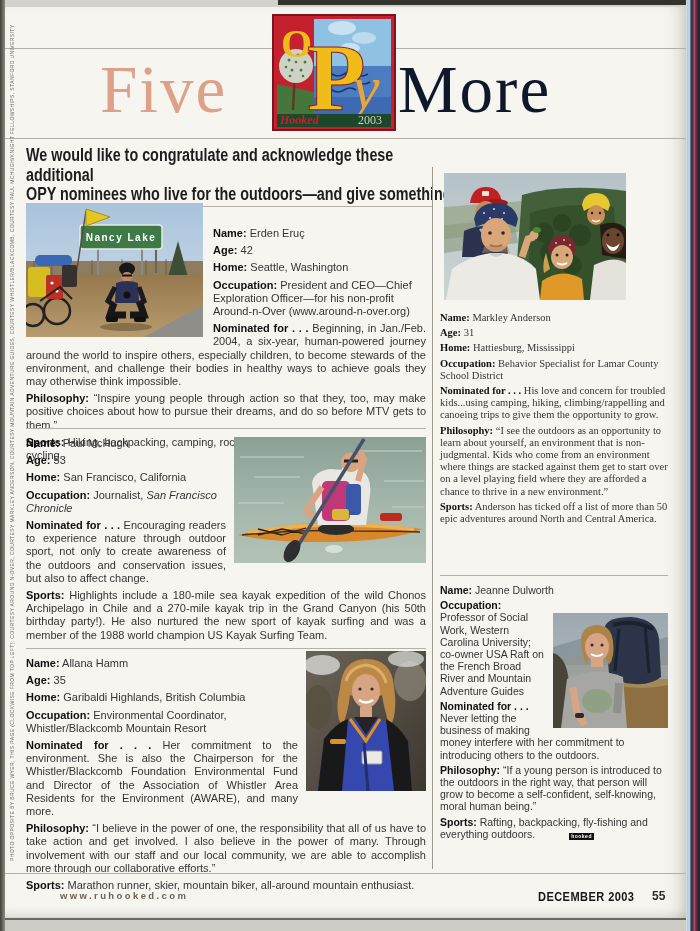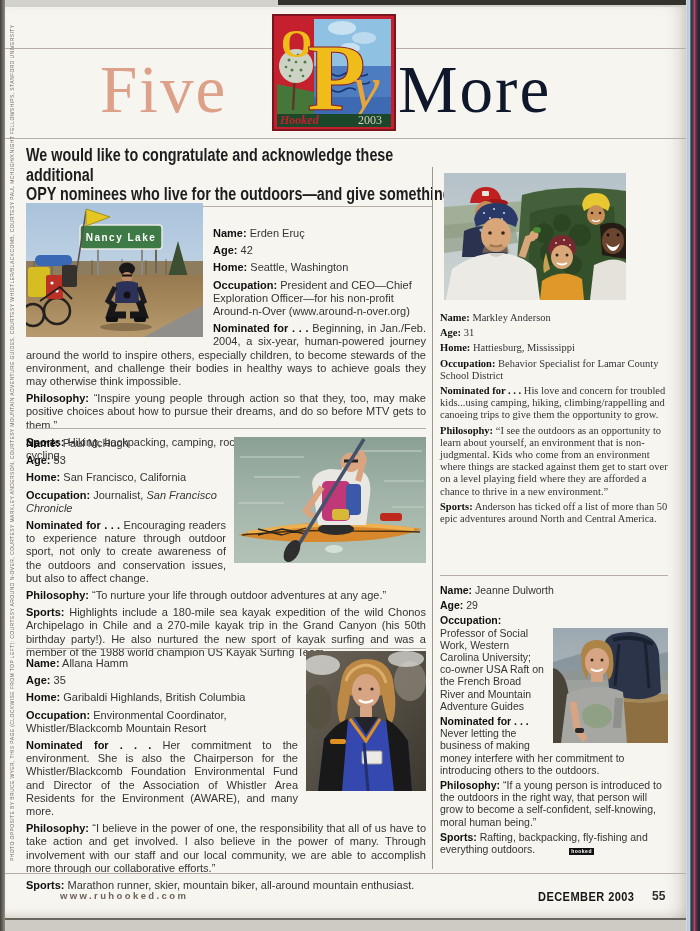--- a/index.html
+++ b/index.html
@@ -222,21 +222,20 @@
 
       <line x1="130" y1="2" x2="62" y2="112" stroke="#46526a" stroke-width="3.5"></line>
       <ellipse cx="58" cy="114" rx="7" ry="12" transform="rotate(28 58 114)" fill="#2e2e30"></ellipse>
       <ellipse cx="100" cy="112" rx="9" ry="4" fill="#dfe8e0" opacity=".8"></ellipse>
     </svg>
     <p class="field"><b>Name:</b> <span>Paul McHugh</span></p>
     <p class="field"><b>Age:</b> <span>53</span></p>
     <p class="field"><b>Home:</b> <span>San Francisco, California</span></p>
     <p class="field"><b>Occupation:</b> <span>Journalist, </span><i class="ital">San Francisco Chronicle</i></p>
     <p class="para"><b>Nominated for . . .</b> <span>Encouraging readers to experience nature through outdoor sport, not only to create awareness of the outdoors and conservation issues, but also to affect change.</span></p>
-    <p class="para"><b>Philosophy:</b> <span>“To nurture your life through outdoor adventures at any age.”</span></p>
     <p class="para"><b>Sports:</b> <span>Highlights include a 180-mile sea kayak expedition of the wild Chonos Archipelago in Chile and a 270-mile kayak trip in the Grand Canyon (his 50th birthday party!). He also nurtured the new sport of kayak surfing and was a member of the 1988 world champion US Kayak Surfing Team.</span></p>
   </div>
   <div class="rule" style="left:22px;width:400px;top:641px;"></div>
 
   <div class="sec" style="left:22px;top:644px;width:400px;">
     <svg class="photo ph-r" width="120" height="140" viewBox="0 0 120 140">
       <defs>
         <linearGradient id="abg" x1="0" y1="0" x2="1" y2="1">
           <stop offset="0" stop-color="#6b6357"></stop>
             <stop offset="1" stop-color="#3c3830"></stop>
@@ -356,21 +355,20 @@
     <p class="field"><b>Home:</b> <span>Hattiesburg, Mississippi</span></p>
     <p class="field"><b>Occupation:</b> <span>Behavior Specialist for Lamar County School District</span></p>
     <p class="para"><b>Nominated for . . .</b> <span>His love and concern for troubled kids...using camping, hiking, climbing/rappelling and canoeing trips to give them the opportunity to grow.</span></p>
     <p class="para"><b>Philosophy:</b> <span>“I see the outdoors as an opportunity to learn about yourself, an environment that is non-judgmental. Kids who come from an environment where things are stacked against them get to start over on a level playing field where they are afforded a chance to thrive in a new environment.”</span></p>
     <p class="para"><b>Sports:</b> <span>Anderson has ticked off a list of more than 50 epic adventures around North and Central America.</span></p>
   </div>
   <div class="rule" style="left:436px;width:228px;top:568px;"></div>
 
   <div class="sec col-r" style="left:436px;top:577px;width:228px;">
     <p class="field"><b>Name:</b> <span>Jeanne Dulworth</span></p>
-    <p class="field"><b>Age:</b> <span>29</span></p>
     <svg class="photo ph-r" width="115" height="115" viewBox="0 0 115 115" style="margin-top:14px;">
       <defs>
         <linearGradient id="jsky" x1="0" y1="0" x2="0" y2="1">
           <stop offset="0" stop-color="#9ca8b0"></stop>
             <stop offset="1" stop-color="#bcc2c4"></stop>
         </linearGradient>
       </defs>
       <rect width="115" height="115" fill="url(#jsky)"></rect>
       <polygon points="0,34 40,22 80,32 115,24 115,52 0,52" fill="#7e8c94" opacity=".7"></polygon>
       <polygon points="0,46 50,38 115,44 115,70 0,70" fill="#93948c" opacity=".6"></polygon>

